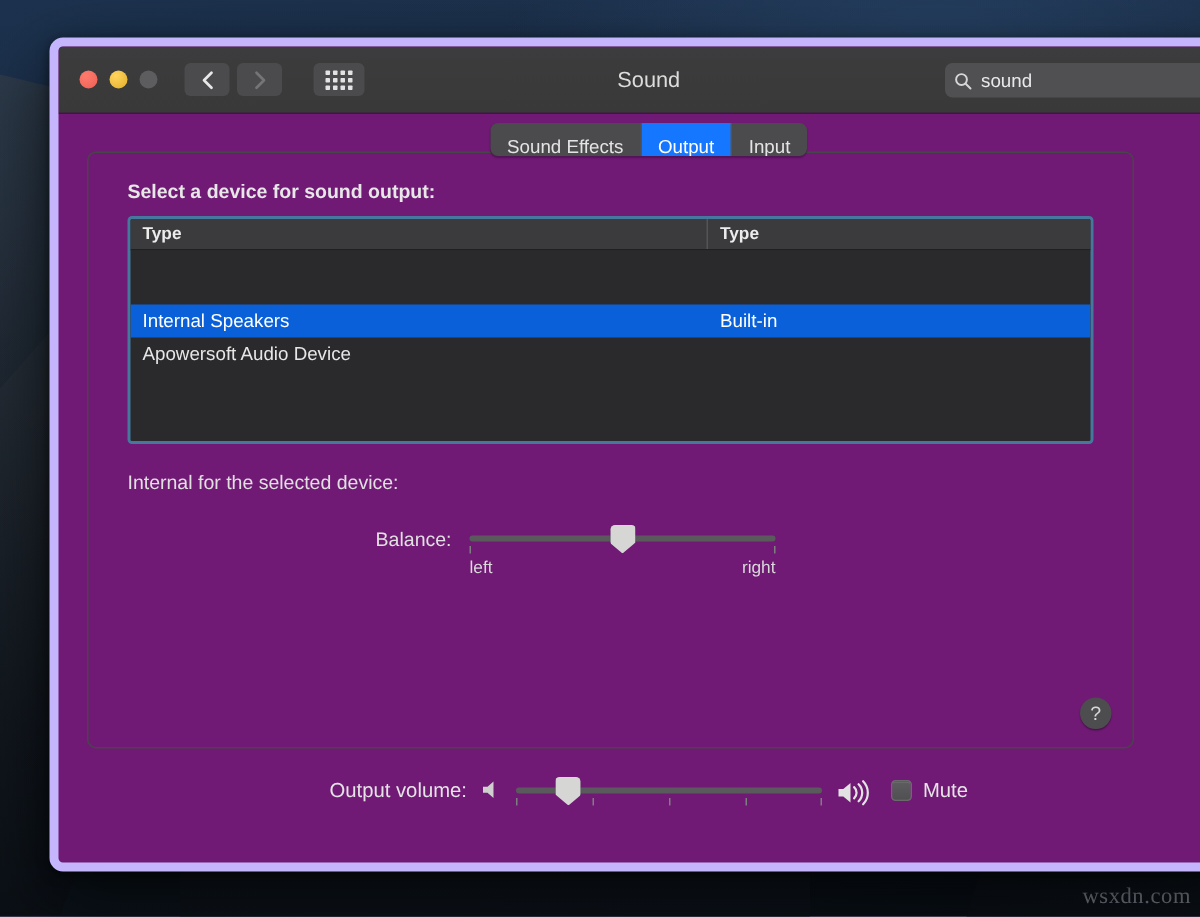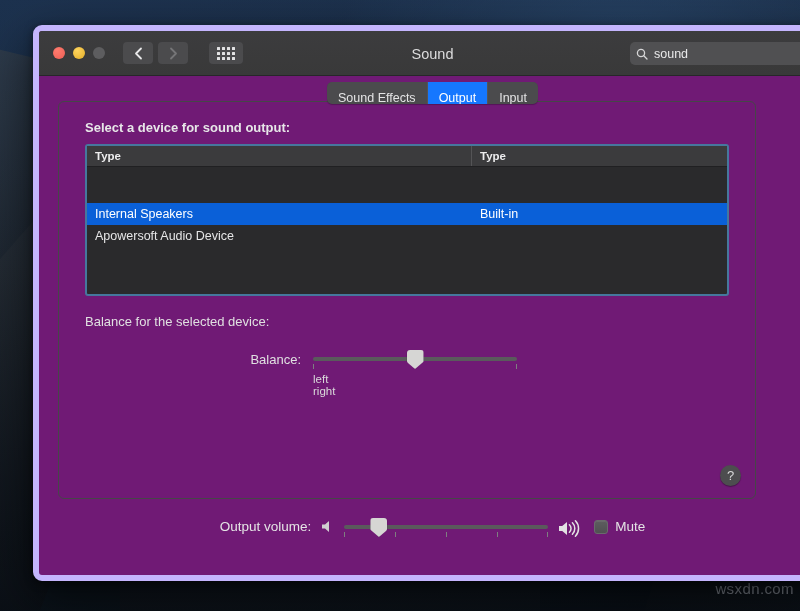--- a/index.html
+++ b/index.html
@@ -45,24 +45,24 @@
     left: 120px; bottom: -20px; width: 420px; height: 120px;
     clip-path: polygon(0% 60%, 18% 30%, 42% 52%, 66% 22%, 88% 50%, 100% 34%, 100% 100%, 0% 100%);
     background: linear-gradient(180deg, #222b35 0%, #0e141b 100%);
     opacity: .8;
   }
   .haze {
     position: absolute; inset: 0;
     background: linear-gradient(to bottom, rgba(28,48,76,.35) 0%, rgba(10,16,24,.15) 45%, rgba(6,10,16,.45) 100%);
   }
   .watermark {
-    position: absolute; right: 6px; bottom: 14px;
+    position: absolute; right: 6px; bottom: 4px;
     font-size: 15px; letter-spacing: .4px;
     color: rgba(205,212,222,.55);
-    font-family: Liberation Sans, sans-serif;
+    font-family: Liberation Serif, serif;
   }
 
   
   #window {
     position: absolute;
     left: 33px; top: 25px; width: 799px; height: 556px;
     background: #701a75;
     border-radius: 9px;
     box-shadow: 0 18px 48px rgba(0,0,0,.62), 0 2px 8px rgba(0,0,0,.5);
     overflow: hidden;
@@ -235,21 +235,20 @@
   }
   .ticks { position: relative; height: 8px; margin-top: 3px; }
   .tick {
     position: absolute; top: 0;
     width: 1px; height: 5px; background: #7e7e80;
   }
   .endlabels {
     display: flex; justify-content: space-between;
     font-size: 11.5px; color: #d9d9da;
     margin-top: 1px;
-    flex-direction: column;
   }
 
   .help-btn {
     position: absolute; right: 14px; bottom: 12px;
     width: 21px; height: 21px; border-radius: 50%;
     background: #4d4d4f;
     color: #d8d8d9; font-size: 13px;
     display: flex; align-items: center; justify-content: center;
     box-shadow: 0 1px 1px rgba(0,0,0,.35);
   }
@@ -365,21 +364,21 @@
         <div class="trow selected">
           <div class="cell name">Internal Speakers</div>
           <div class="cell type">Built-in</div>
         </div>
         <div class="trow">
           <div class="cell name">Apowersoft Audio Device</div>
           <div class="cell type"></div>
         </div>
       </div>
 
-      <div class="settings-label">Balance for the selected device:</div>
+      <div class="settings-label">Internal for the selected device:</div>
 
       <div class="balance-row">
         <div class="balance-label">Balance:</div>
         <div class="slider-wrap">
           <div class="track">
             <div class="thumb" id="balance-thumb" style="left: 50%;"></div>
           </div>
           <div class="ticks">
             <span class="tick" style="left:0"></span>
             <span class="tick" style="left:calc(100% - 1px)"></span>

